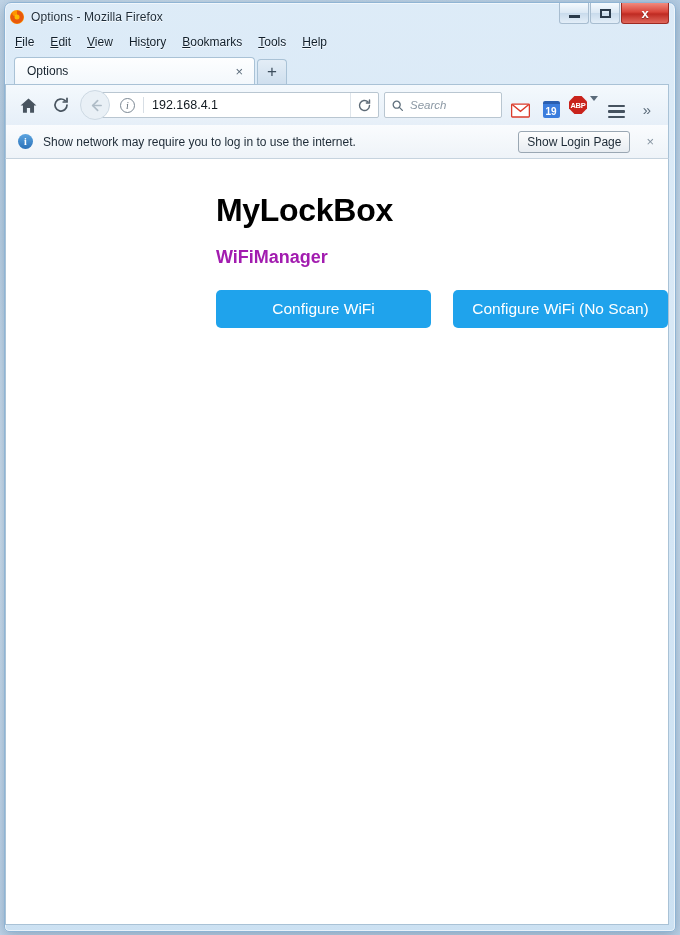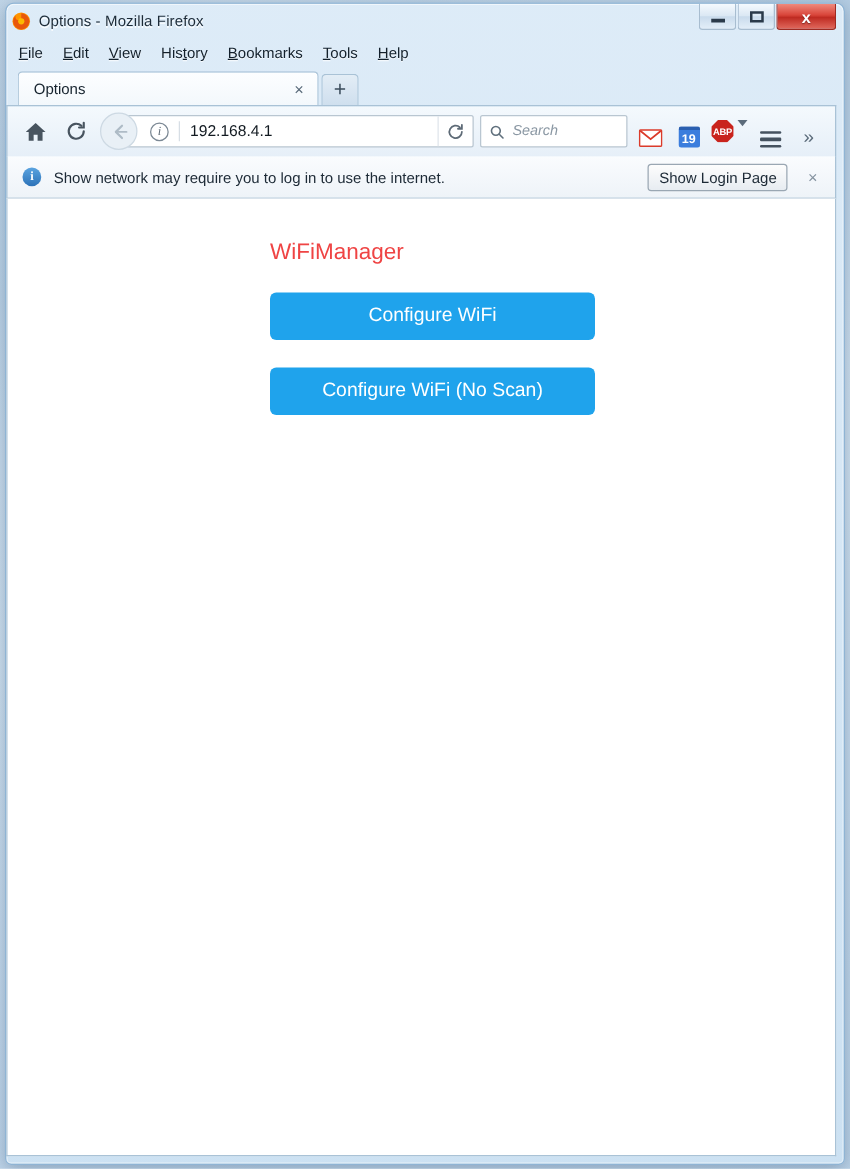--- a/index.html
+++ b/index.html
@@ -221,24 +221,24 @@
   .page {
     padding-top: 32px;
     padding-left: 210px;
   }
   .page-title {
     font-size: 32px; font-weight: bold; color: #000;
     letter-spacing: -0.3px; line-height: 1.2;
     margin-bottom: 18px;
   }
   .page-subtitle {
-    font-size: 18px; font-weight: normal; color: #ef4444;
+    font-size: 18px; font-weight: bold; color: #a21caf;
     margin-bottom: 22px;
   }
-  .btn-list { display: flex; flex-direction: column; gap: 22px; }
+  .btn-list { display: flex; flex-direction: row; gap: 22px; }
   .wm-button {
     width: 260px; height: 38px;
     background: #1fa3ec;
     border: none; border-radius: 5px;
     color: #fff; font-size: 15.5px;
     font-family: "Liberation Sans", sans-serif;
     display: flex; align-items: center; justify-content: center;
     cursor: pointer;
   }
 </style>
@@ -351,20 +351,21 @@
     <div class="notifbar">
       <span class="info-badge">i</span>
       <span class="notif-text">Show network may require you to log in to use the internet.</span>
       <button class="notif-btn">Show Login Page</button>
       <span class="notif-close">×</span>
     </div>
   </div>
 
   <div class="content">
     <div class="page">
+      <div class="page-title">MyLockBox</div>
       <div class="page-subtitle">WiFiManager</div>
       <div class="btn-list">
         <button class="wm-button">Configure WiFi</button>
         <button class="wm-button">Configure WiFi (No Scan)</button>
       </div>
     </div>
   </div>
 
 </div>
 

